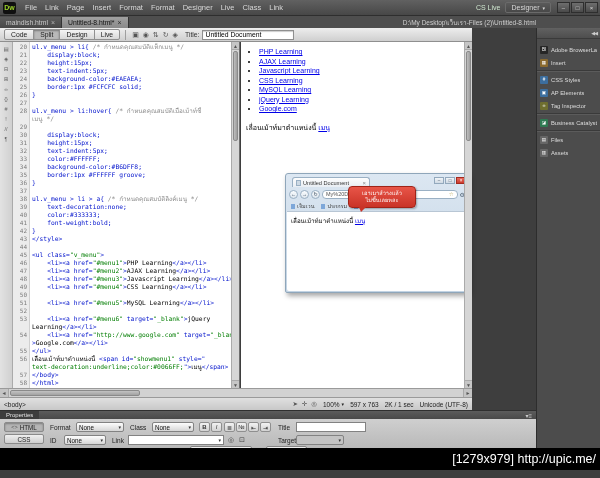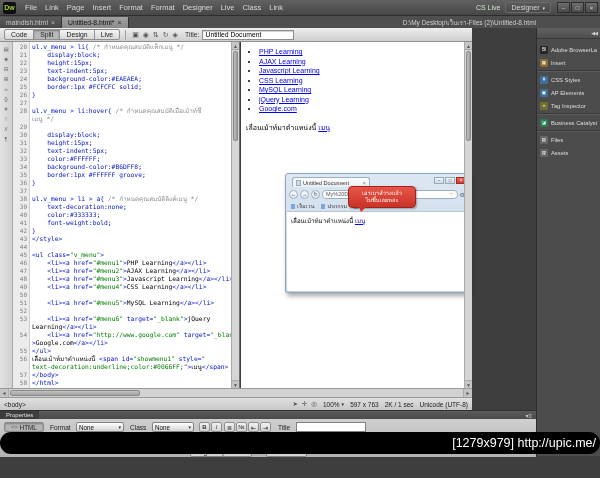--- a/index.html
+++ b/index.html
@@ -165,22 +165,22 @@
     display:flex;align-items:center;justify-content:flex-end;padding-right:3px;}
   .collapse{font-size:5px;color:#ccc;letter-spacing:-1px;}
   .dock-panels{padding-top:4px;}
   .dock-btn{height:13px;display:flex;align-items:center;gap:3px;padding:0 3px;}
   .dock-ico{width:8px;height:8px;border-radius:1px;font-size:4.5px;color:#fff;display:flex;
     align-items:center;justify-content:center;flex:none;}
   .dock-label{font-size:5.8px;color:#ddd;white-space:nowrap;overflow:hidden;}
   .dock-div{height:2px;border-top:1px solid #3a3a3a;border-bottom:1px solid #5b5b5b;margin:1px 0;}
 
   
-  .watermark{position:absolute;left:0;top:432px;width:600px;height:22px;background:#000;color:#fff;
-    display:flex;align-items:center;justify-content:flex-end;font-size:12.5px;padding-right:4px;border-radius:11px;}
+  .watermark{position:absolute;left:0;top:448px;width:600px;height:22px;background:#000;color:#fff;
+    display:flex;align-items:center;justify-content:flex-end;font-size:12.5px;padding-right:4px;}
 </style>
 </head>
 <body>
 
 <div>
 
   <div class="app-bar">
     <div class="dw-logo">Dw</div>
     <nav class="menus" id="menus" style="display:flex;text-align:center;">
         <span class="menu-item">File</span>

